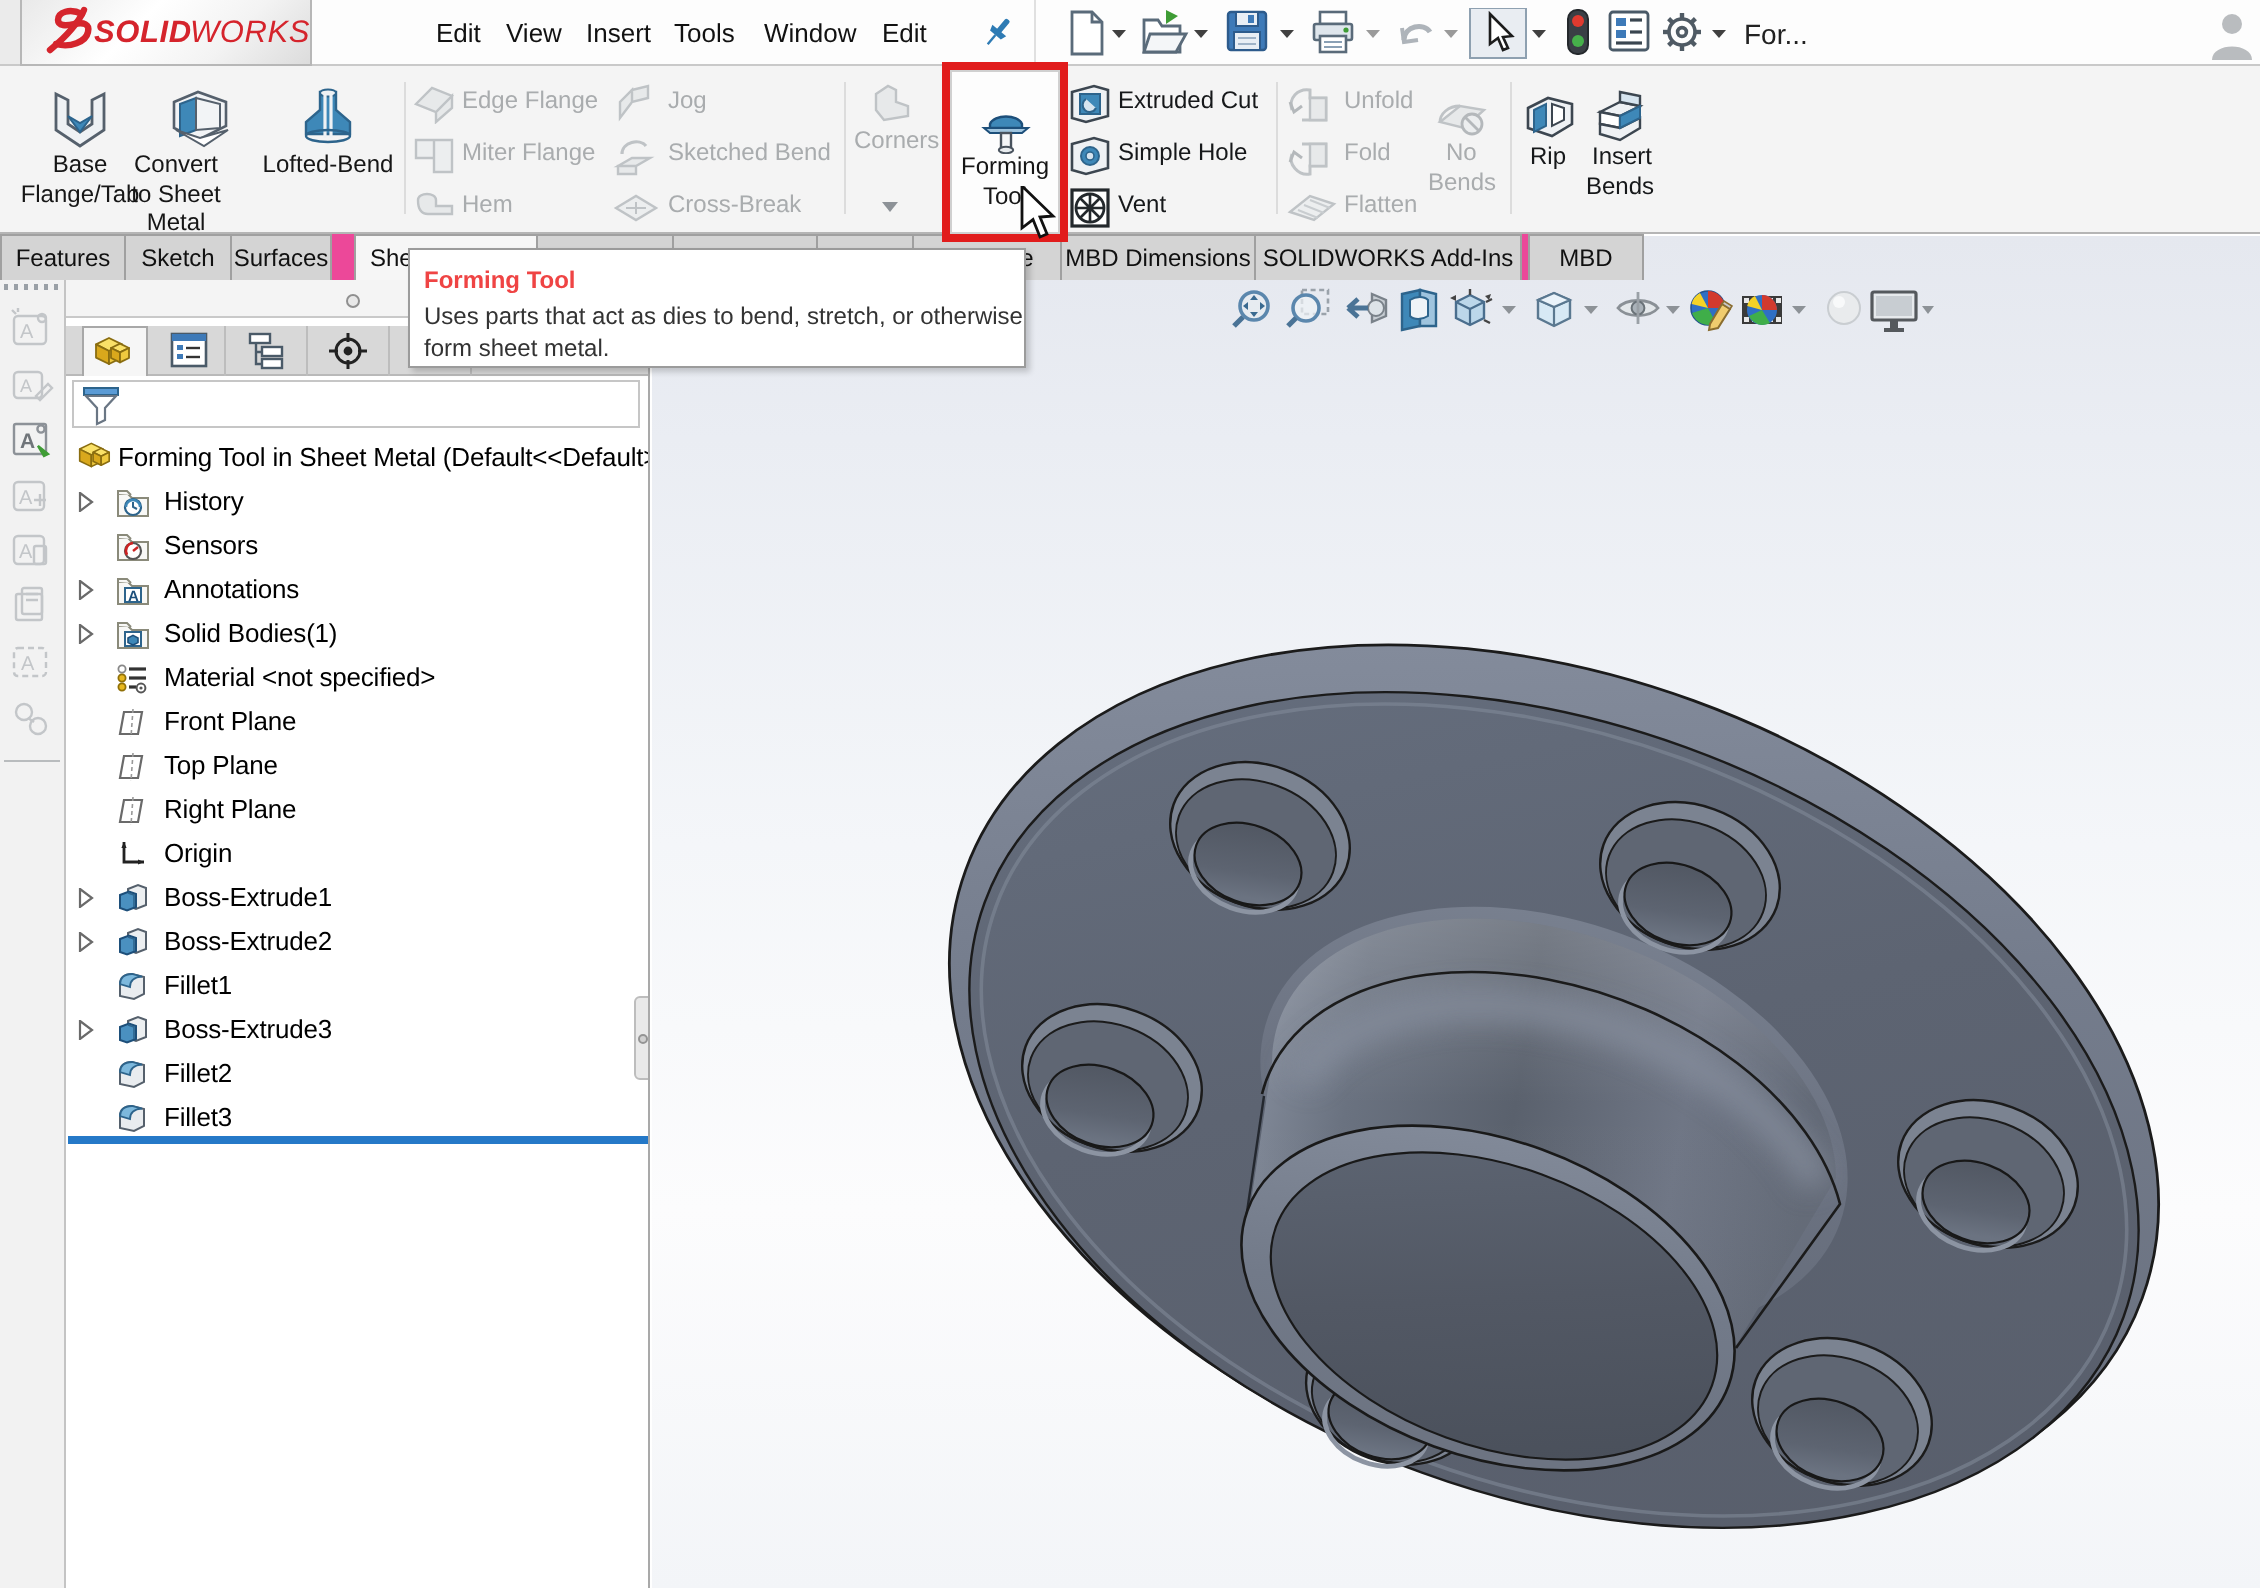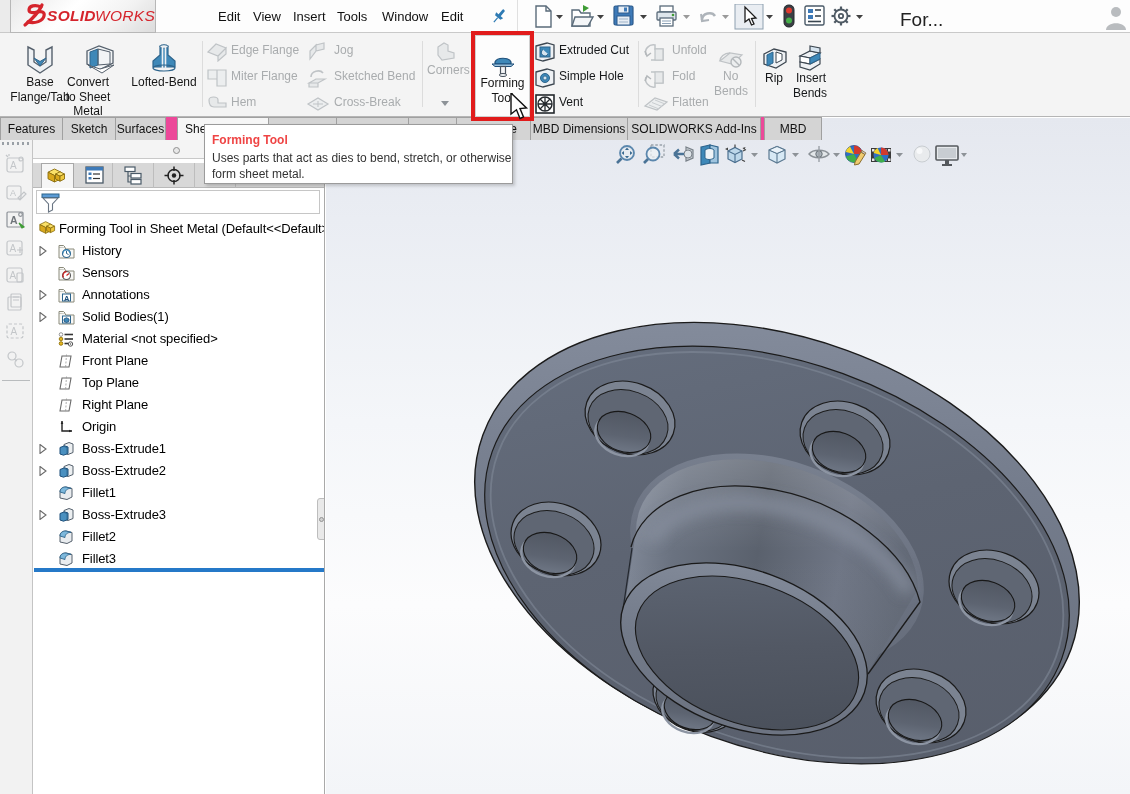--- a/index.html
+++ b/index.html
@@ -256,21 +256,21 @@
           <line x1="0.5" y1="10" x2="3.5" y2="10"></line>
             <line x1="16.5" y1="10" x2="19.5" y2="10"></line>
           <line x1="3.3" y1="3.3" x2="5.4" y2="5.4"></line>
             <line x1="14.6" y1="14.6" x2="16.7" y2="16.7"></line>
           <line x1="16.7" y1="3.3" x2="14.6" y2="5.4"></line>
             <line x1="3.3" y1="16.7" x2="5.4" y2="14.6"></line>
         </g>
       </g>
       <path d="M 326 11 l 7 0 l -3.5 4 z" fill="#404040"></path>
     </svg>
-    <div class="abs" style="left:872px;top:9px;font-size:19px;color:#222;margin-left:28px;">For...</div>
+    <div class="abs" style="left:872px;top:9px;font-size:14px;color:#222;">For...</div>
 
     <svg class="abs" style="left:1104px;top:4px;" width="24" height="26" viewBox="0 0 24 26">
       <circle cx="12" cy="8" r="5" fill="#b9bcbf"></circle>
       <path d="M 2 26 C 2 17 22 17 22 26 Z" fill="#b9bcbf"></path>
     </svg>
   </div>
   <div id="ribbon">
     
     <svg class="abs" style="left:22px;top:12px;" width="36" height="30" viewBox="0 0 36 30">
       <path d="M 6 2 L 12 5 L 12 17 L 18 21 L 24 17 L 24 5 L 30 2 L 30 20 L 18 28 L 6 20 Z" fill="#eef1f4" stroke="#55606c" stroke-width="1.4"></path>

